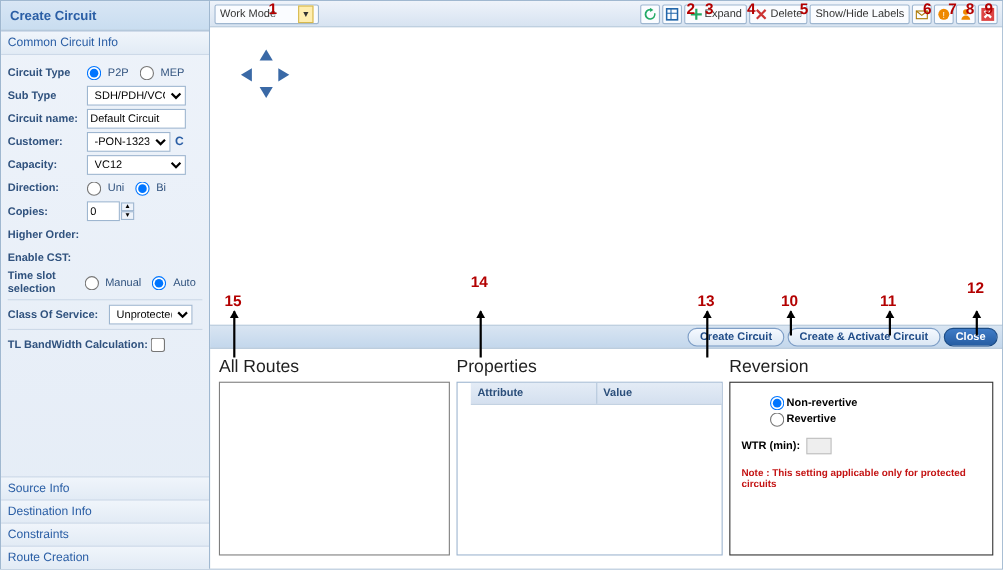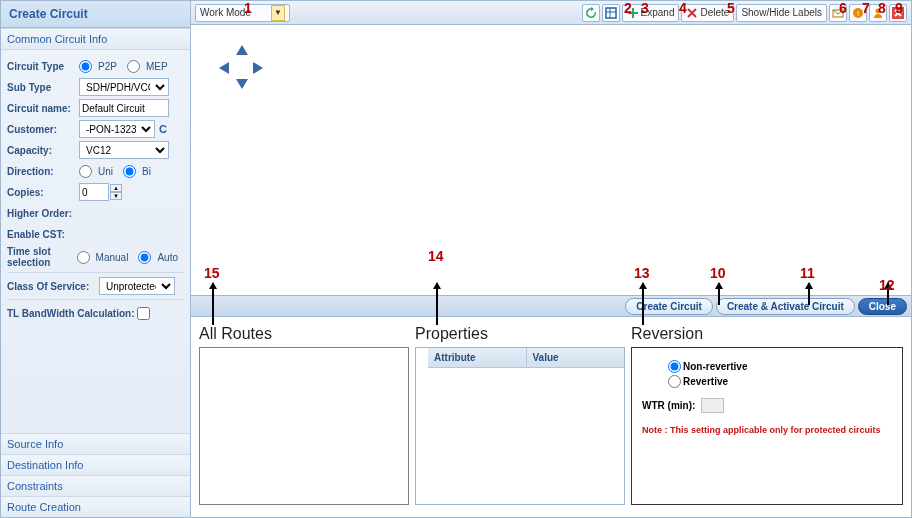--- a/index.html
+++ b/index.html
@@ -164,21 +164,21 @@
     display:flex;
     padding:8px 8px 12px 8px;
     gap:6px;
     height:200px;
   }
   .col { display:flex; flex-direction:column; }
   .col h4 {
     font-size:16px; font-weight:normal; color:#1f1f1f; margin-bottom:4px;
   }
   .col.routes { width:210px; }
-  .col.props { width:210px; }
+  .col.props { width:242px; }
   .col.rev { flex:1; }
   .listbox {
     border:1px solid #7f7f7f;
     background:#fff;
     flex:1;
   }
   .prop-table {
     border:1px solid #9eb6d0;
     flex:1;
     background:#fff;
@@ -486,20 +486,20 @@
 <div class="anno" style="left:727px;top:0px">5</div>
 <div class="anno" style="left:839px;top:0px">6</div>
 <div class="anno" style="left:862px;top:0px">7</div>
 <div class="anno" style="left:878px;top:0px">8</div>
 <div class="anno" style="left:895px;top:0px">9</div>
 
 <div class="anno" style="left:710px;top:265px">10</div>
 <div class="anno-arrow" style="left:718px;top:283px;height:22px"></div>
 <div class="anno" style="left:800px;top:265px">11</div>
 <div class="anno-arrow" style="left:808px;top:283px;height:22px"></div>
-<div class="anno" style="left:879px;top:277px">12</div>
+<div class="anno" style="left:879px;top:253px">12</div>
 <div class="anno-arrow" style="left:887px;top:283px;height:22px"></div>
 <div class="anno" style="left:634px;top:265px">13</div>
 <div class="anno-arrow" style="left:642px;top:283px;height:42px"></div>
 <div class="anno" style="left:428px;top:248px">14</div>
 <div class="anno-arrow" style="left:436px;top:283px;height:42px"></div>
 <div class="anno" style="left:204px;top:265px">15</div>
 <div class="anno-arrow" style="left:212px;top:283px;height:42px"></div>
 
 </body></html>

